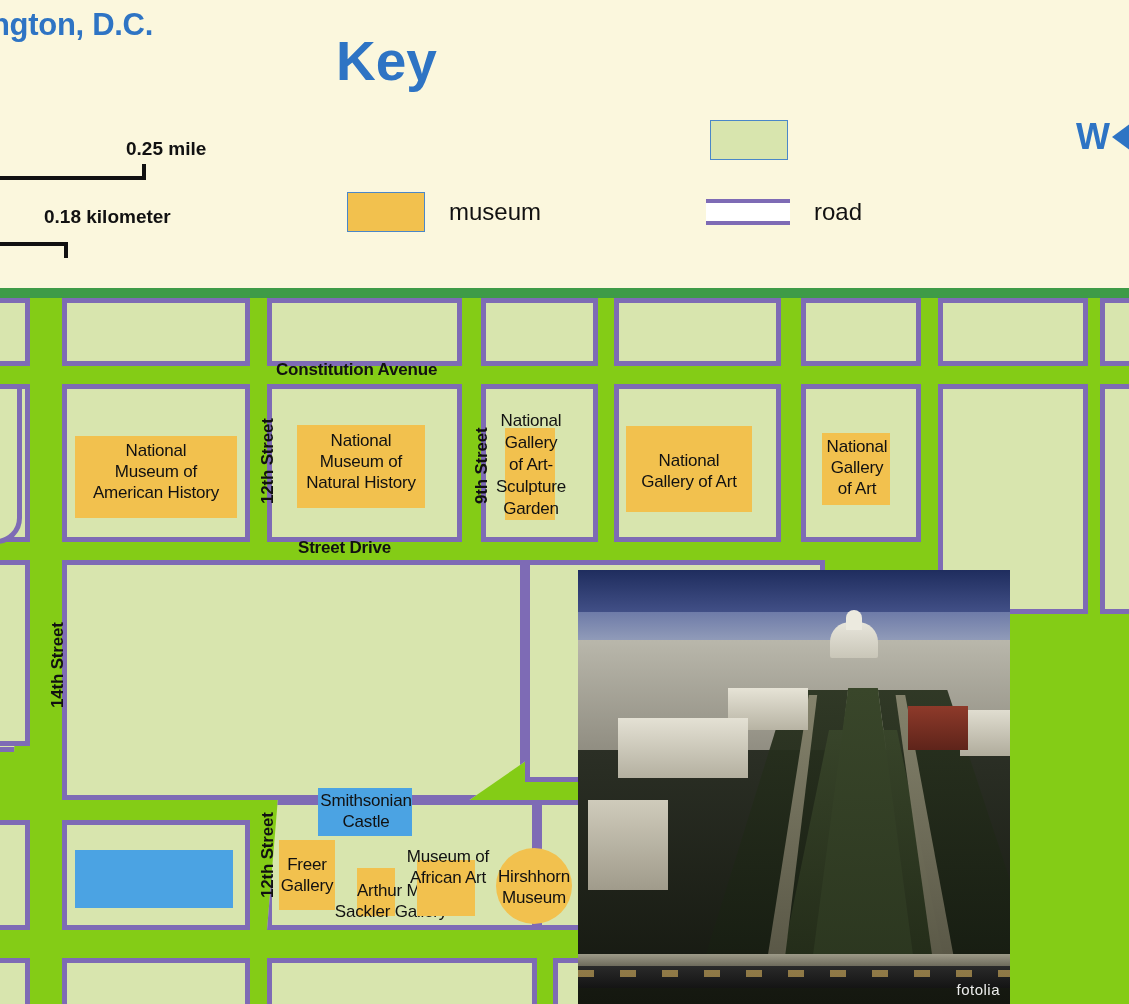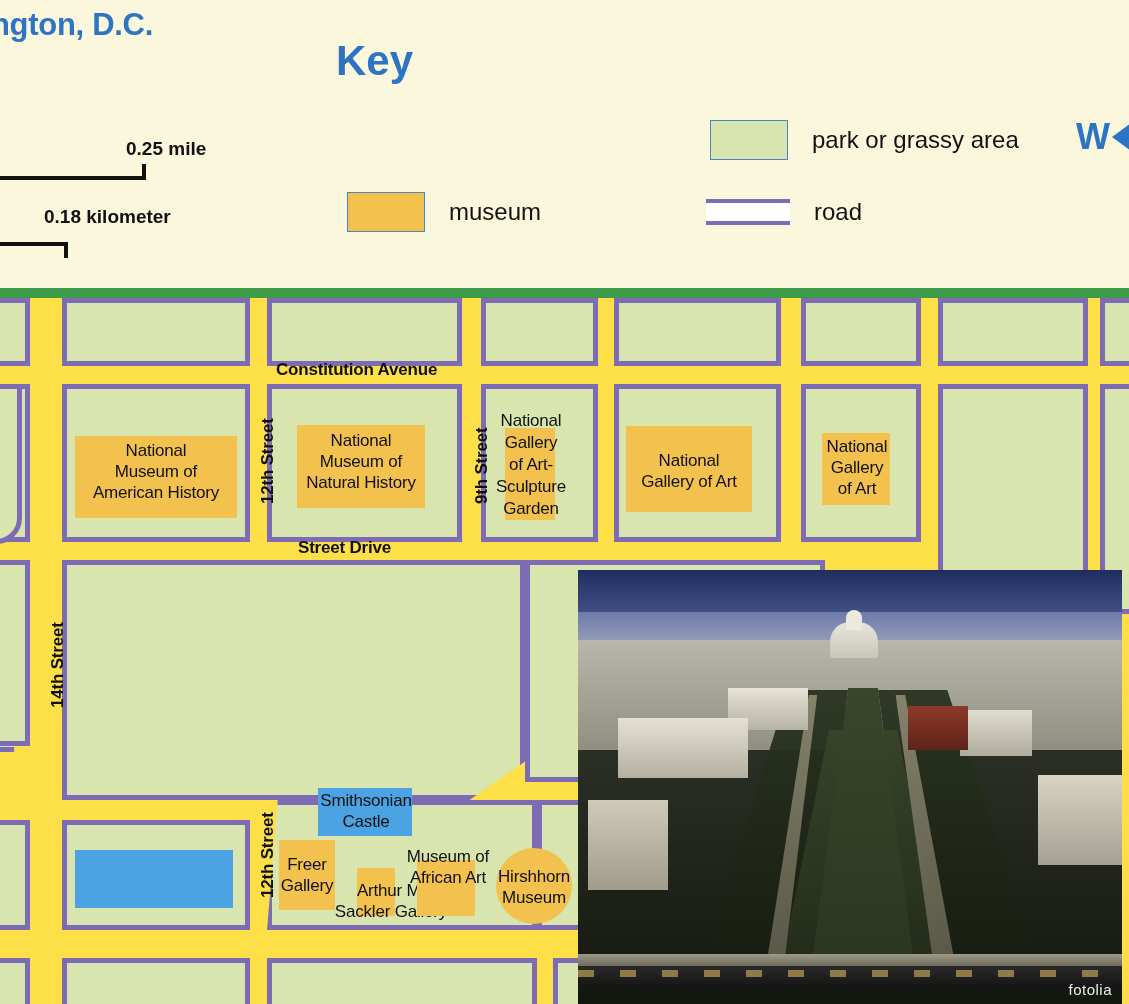--- a/index.html
+++ b/index.html
@@ -22,21 +22,21 @@
   #map-title .tline.l2{margin-left:-44px;}
 
   
   #scalebars{position:absolute;left:-70px;top:128px;width:330px;height:130px;}
   .sb-label{position:absolute;font-size:19px;font-weight:bold;color:#111;white-space:nowrap;}
   .sb-line{position:absolute;background:#111;}
 
   
   #key-title{
     position:absolute;left:336px;top:38px;
-    color:#2E74C4;font-weight:bold;font-size:42px;line-height:46px;
+    color:#2E74C4;font-weight:bold;font-size:55px;line-height:46px;
   }
   .key-row{position:absolute;display:flex;align-items:center;}
   .sw{width:78px;height:40px;border:1px solid #4A87C8;box-sizing:border-box;}
   .sw-blue{background:#4BA3E3;}
   .sw-gold{background:#F2C14E;}
   .sw-park{background:#D8E5AE;}
   .sw-road{
     width:84px;height:26px;background:#FFFFFF;
     border-top:4px solid #7E6BB5;border-bottom:4px solid #7E6BB5;
     box-sizing:border-box;
@@ -46,21 +46,21 @@
   
   #compass{position:absolute;left:1076px;top:118px;display:flex;align-items:center;}
   #compass .cw{color:#2E74C4;font-weight:bold;font-size:36px;line-height:36px;}
   #compass .carrow{
     width:0;height:0;margin-left:2px;
     border-top:19px solid transparent;border-bottom:19px solid transparent;
     border-right:26px solid #2E74C4;
   }
 
   
-  #map{position:absolute;left:0;top:288px;width:1129px;height:716px;background:#fde047;overflow:hidden;}
+  #map{position:absolute;left:0;top:288px;width:1129px;height:716px;background:#84cc16;overflow:hidden;}
   #greenband{position:absolute;left:0;top:0;width:1129px;height:10px;background:#3E9B47;}
 
   .block{
     position:absolute;background:#D8E5AE;
     border:5px solid #7E6BB5;box-sizing:border-box;
   }
 
   
   .rdlabel{
     position:absolute;font-size:17px;color:#111;font-weight:bold;
@@ -78,21 +78,21 @@
   .poi-blue{background:#4BA3E3;}
   .poi-circle{background:#F2C14E;border-radius:50%;}
   .poi-text{
     position:absolute;font-size:17px;color:#111;line-height:21px;
     text-align:center;white-space:nowrap;letter-spacing:-0.2px;
   }
   .poi-text.wrap{white-space:normal;}
 
   
   #photo{
-    position:absolute;left:578px;top:570px;width:544px;height:434px;
+    position:absolute;left:578px;top:570px;width:432px;height:434px;
     overflow:hidden;background:#0d1430;
   }
   .ph-layer{position:absolute;}
   #ph-sky{left:0;top:0;width:544px;height:48px;
     background:linear-gradient(#1f2d5e,#46548c);}
   #ph-haze{left:0;top:42px;width:544px;height:36px;
     background:linear-gradient(#6e7ba8,#9aa4bd);}
   #ph-city{left:0;top:70px;width:544px;height:120px;
     background:linear-gradient(#b9b7ab,#8d8a7e);}
   #ph-ground{left:0;top:180px;width:544px;height:254px;
@@ -167,21 +167,20 @@
     <div id="key-title">Key</div>
 
 
     <div class="key-row" style="left:347px;top:192px;">
       <div class="sw sw-gold"></div>
       <div class="key-label">museum</div>
     </div>
 
     <div class="key-row" style="left:710px;top:120px;">
       <div class="sw sw-park"></div>
-      <div class="key-label">park or grassy area</div>
     </div>
 
     <div class="key-row" style="left:706px;top:198px;">
       <div class="sw-road"></div>
       <div class="key-label">road</div>
     </div>
 
     <div id="compass">
       <div class="cw">W</div>
       <div class="carrow"></div>

